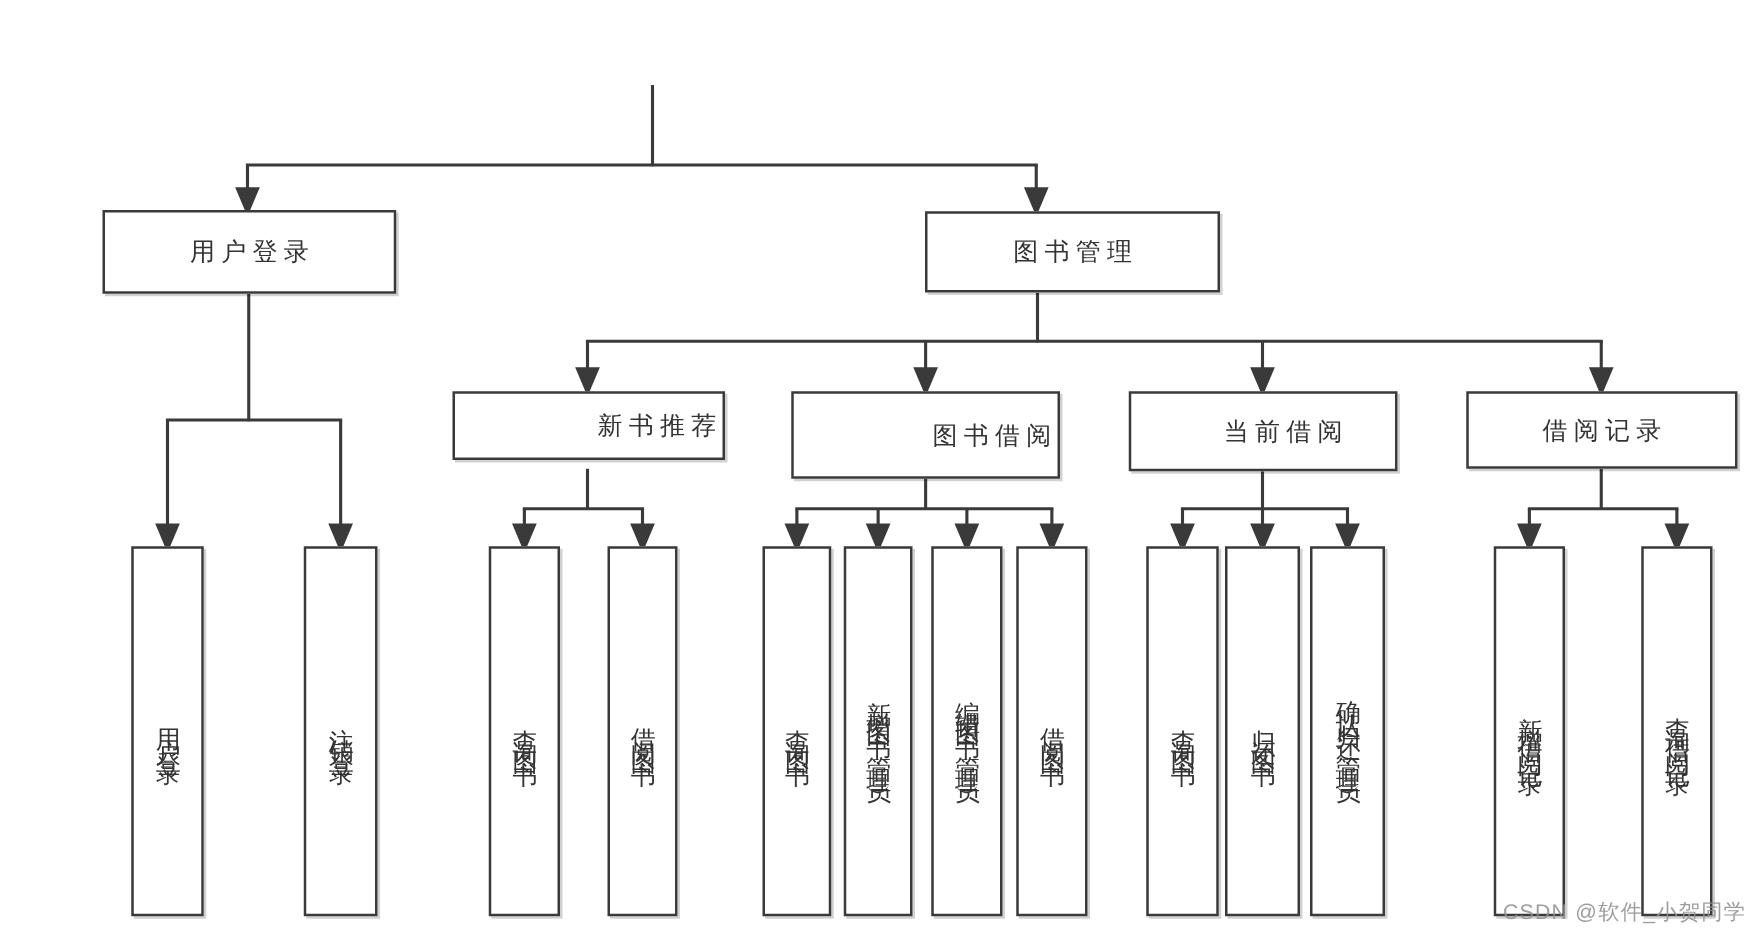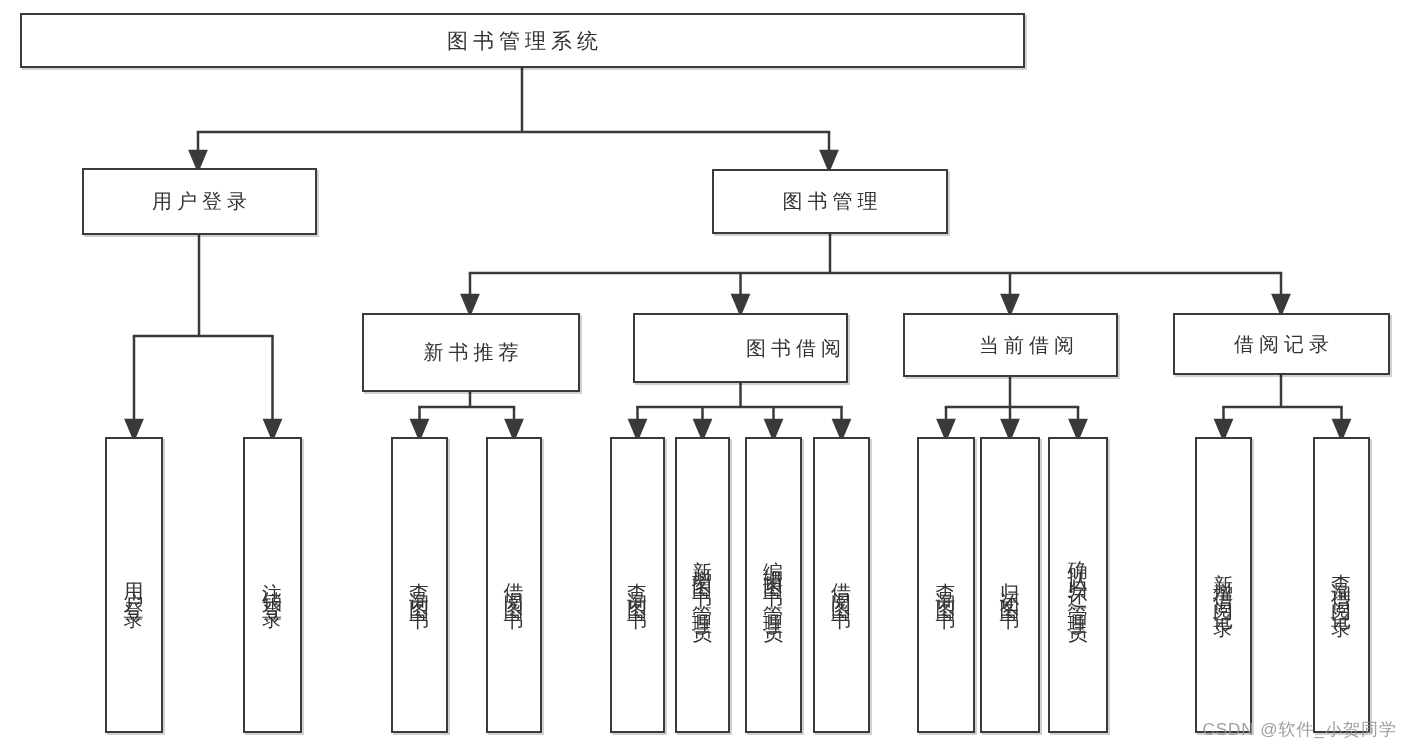--- a/index.html
+++ b/index.html
@@ -108,32 +108,29 @@
     <polygon points="1070,420 1086,420 1078,439"></polygon>
 
     <line x1="1281" y1="375" x2="1281" y2="408"></line>
     <line x1="1222.25" y1="407" x2="1342.75" y2="407"></line>
     <line x1="1223.5" y1="407" x2="1223.5" y2="422"></line>
     <polygon points="1215.5,420 1231.5,420 1223.5,439"></polygon>
     <line x1="1341.5" y1="407" x2="1341.5" y2="422"></line>
     <polygon points="1333.5,420 1349.5,420 1341.5,439"></polygon>
   </svg>
 
-  <div class="box hbox rootbox" style="left:20px;top:13px;width:1005px;height:55px;">
-    <span>图书管理系统</span>
-  </div>
 
   <div class="box hbox" style="left:82px;top:168px;width:235px;height:67px;">
     <span>用户登录</span>
   </div>
-  <div class="box hbox" style="left:712px;top:169px;width:236px;height:65px;">
+  <div class="box hbox" style="left:740px;top:169px;width:236px;height:65px;">
     <span>图书管理</span>
   </div>
 
-  <div class="box hbox" style="left:362px;top:313px;width:218px;height:79px;">
+  <div class="box hbox" style="left:362px;top:313px;width:218px;height:55px;justify-content:flex-end;">
     <span>新书推荐</span>
   </div>
   <div class="box hbox" style="left:633px;top:313px;width:215px;height:70px;justify-content:flex-end;">
     <span>图书借阅</span>
   </div>
   <div class="box hbox" style="left:903px;top:313px;width:215px;height:64px;padding-left:32px;">
     <span>当前借阅</span>
   </div>
   <div class="box hbox" style="left:1173px;top:313px;width:217px;height:62px;">
     <span>借阅记录</span>

